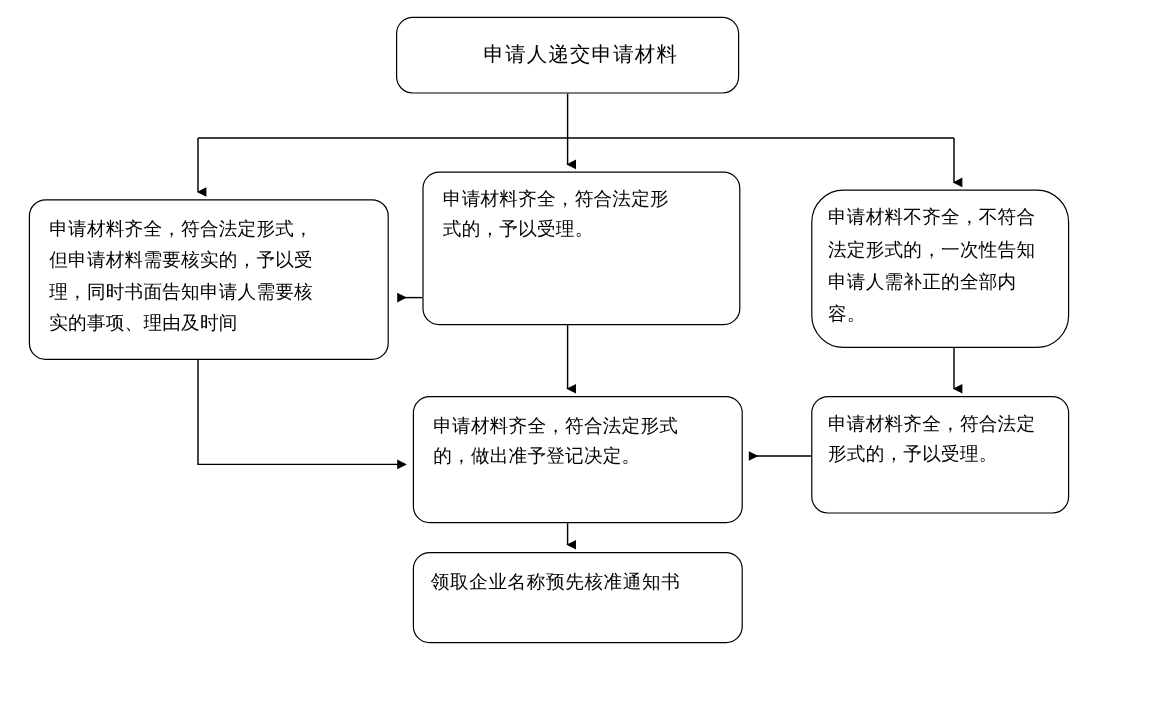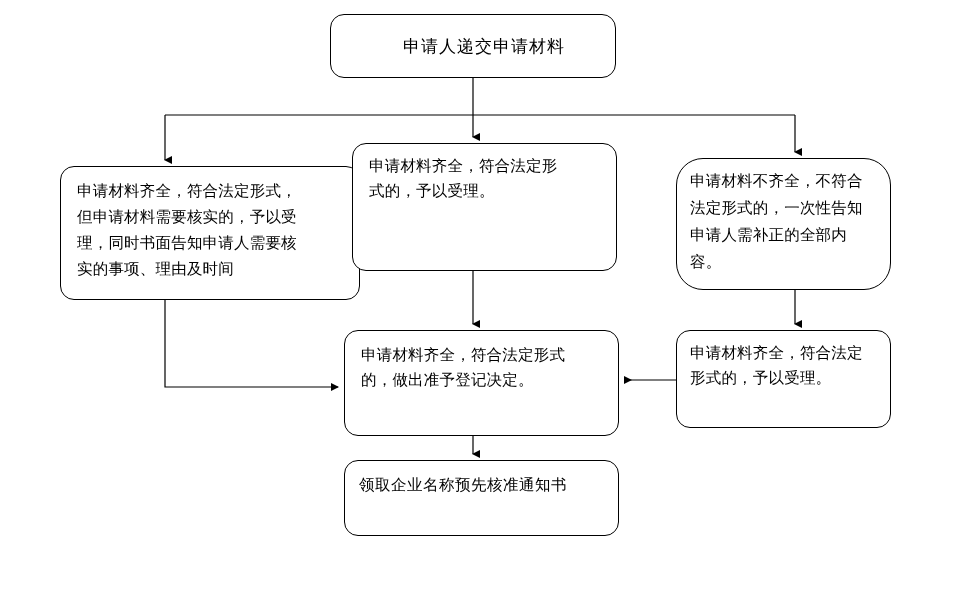--- a/index.html
+++ b/index.html
@@ -54,21 +54,20 @@
   }
   .n-top .txt { font-size: 17px; letter-spacing: 1px; }
 
   
   .n-left {
     left: 24px;
     top: 166px;
     width: 300px;
     height: 134px;
     padding: 11px 14px 0 16px;
-    margin-left: 36px;
   }
   .n-left .txt { line-height: 26px; }
 
   
   .n-center {
     left: 352px;
     top: 143px;
     width: 265px;
     height: 128px;
     padding: 10px 12px 0 16px;

